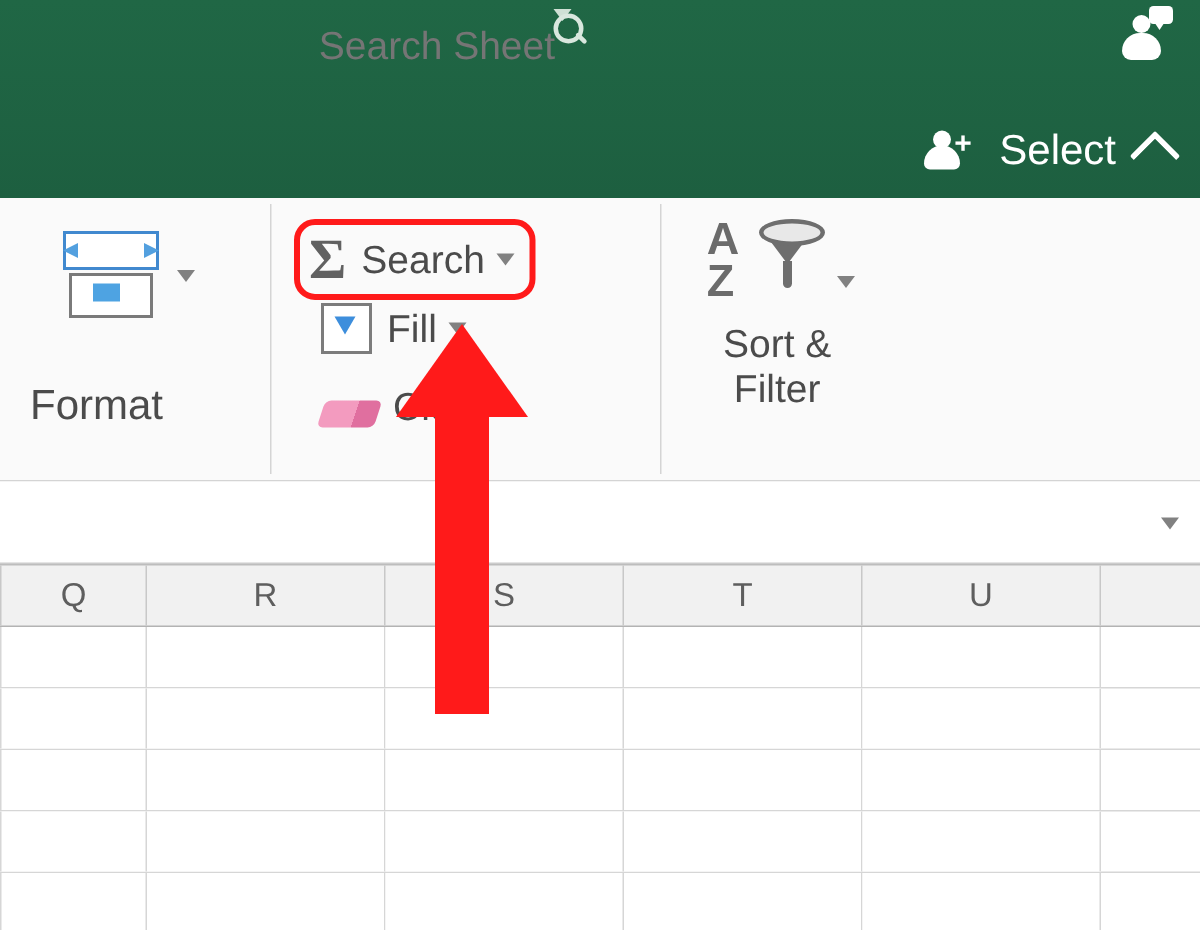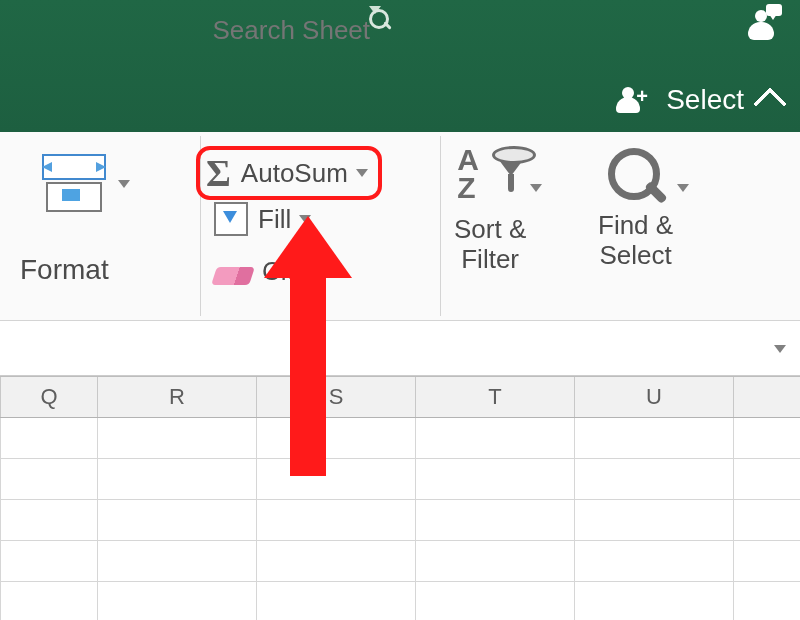--- a/index.html
+++ b/index.html
@@ -22,21 +22,21 @@
   .share{position:absolute;right:18px;top:84px;display:flex;align-items:center;color:#fff;font-size:28px;gap:14px;}
   .share-ic{position:relative;width:40px;height:30px;}
   .share-ic::before{content:"";position:absolute;left:4px;top:12px;width:24px;height:16px;background:#fff;border-radius:12px 12px 4px 4px;}
   .share-ic::after{content:"";position:absolute;left:10px;top:2px;width:12px;height:12px;background:#fff;border-radius:50%;}
   .share-plus{position:absolute;left:24px;top:0;font-size:20px;font-weight:700;color:#fff;}
   .chevron-up{width:20px;height:20px;border-left:4px solid #fff;border-top:4px solid #fff;transform:rotate(45deg);margin-top:8px;border-radius:2px;}
 
   
   .ribbon{position:relative;height:188px;background:#fafafa;border-bottom:1px solid #d4d4d4;}
   .group{position:absolute;top:4px;height:180px;}
-  .g-format{left:0;width:180px;border-right:1px solid #d4d4d4;padding-left:20px;}
+  .g-format{left:0;width:180px;border-right:1px solid #d4d4d4;}
   .g-edit{left:182px;width:258px;border-right:1px solid #d4d4d4;}
   .g-sort{left:440px;width:130px;}
   .g-find{left:584px;width:150px;}
 
   .fmt-icon{position:absolute;left:36px;top:18px;width:72px;height:56px;}
   .fmt-icon .top{position:absolute;left:6px;top:0;width:60px;height:22px;border:2px solid #4189cf;background:#fff;}
   .fmt-icon .top::before,.fmt-icon .top::after{content:"";position:absolute;top:6px;width:0;height:0;border-top:5px solid transparent;border-bottom:5px solid transparent;}
   .fmt-icon .top::before{left:-2px;border-right:10px solid #53a0df;}
   .fmt-icon .top::after{right:-2px;border-left:10px solid #53a0df;}
   .fmt-icon .bot{position:absolute;left:10px;top:28px;width:52px;height:26px;border:2px solid #7a7a7a;background:#fff;}
@@ -57,21 +57,21 @@
   .btn-caret{margin-left:8px;}
 
   .tall{display:flex;flex-direction:column;align-items:center;position:absolute;top:10px;}
   .sort-ic{position:relative;width:70px;height:68px;}
   .az{position:absolute;left:2px;top:0;font-size:30px;font-weight:600;color:#6b6b6b;line-height:28px;}
   .az span{display:block;}
   .funnel{position:absolute;left:38px;top:6px;}
   .funnel::before{content:"";display:block;width:0;height:0;border-left:18px solid transparent;border-right:18px solid transparent;border-top:24px solid #6e6e6e;}
   .funnel::after{content:"";position:absolute;left:15px;top:22px;width:6px;height:18px;background:#6e6e6e;border-radius:0 0 3px 3px;}
   .funnel .cup{position:absolute;left:-1px;top:-6px;width:38px;height:12px;border:3px solid #6e6e6e;border-radius:50%;background:#e8e8e8;}
-  .tall-label{font-size:26px;color:#4b4b4b;text-align:center;line-height:30px;}
+  .tall-label{font-size:26px;color:#4b4b4b;text-align:center;line-height:30px;margin-left:28px;}
   .tall .mini-caret{position:absolute;right:-16px;top:38px;}
 
   .find-ic{position:relative;width:64px;height:64px;}
   .find-ic::before{content:"";position:absolute;left:4px;top:2px;width:38px;height:38px;border:7px solid #6e6e6e;border-radius:50%;}
   .find-ic::after{content:"";position:absolute;left:40px;top:42px;width:24px;height:9px;background:#6e6e6e;border-radius:4px;transform:rotate(45deg);}
 
   
   .fxbar{height:54px;background:#fff;border-bottom:1px solid #ccc;position:relative;}
   .fxbar .mini-caret{position:absolute;right:14px;top:24px;}
 
@@ -123,21 +123,21 @@
           <div class="bot"></div>
           <div class="sq"></div>
       </div>
       <span class="mini-caret fmt-caret"></span>
       <div class="fmt-label">Format</div>
     </div>
 
     <div class="group g-edit">
       <div class="editing-btn autosum">
         <span class="sigma">Σ</span>
-        <span>AutoSum</span>
+        <span>Search</span>
         <span class="mini-caret btn-caret"></span>
       </div>
       <div class="editing-btn fill">
         <span class="fill-ic"></span>
         <span>Fill</span>
         <span class="mini-caret btn-caret"></span>
       </div>
       <div class="editing-btn clear">
         <span class="eraser"></span>
         <span>Clear</span>
@@ -155,28 +155,20 @@
           <div class="funnel">
               <div class="cup"></div>
             </div>
         </div>
         <div class="tall-label" style="white-space:pre-line;">Sort &amp;
 Filter</div>
         <span class="mini-caret"></span>
       </div>
     </div>
 
-    <div class="group g-find">
-      <div class="tall" style="left:14px;">
-        <div class="find-ic"></div>
-        <div class="tall-label" style="white-space:pre-line;">Find &amp;
-Select</div>
-        <span class="mini-caret"></span>
-      </div>
-    </div>
   </div>
 
   <div class="fxbar">
     <span class="mini-caret"></span>
   </div>
 
   <div class="colhead">
       <div class="ch">Q</div>
       <div class="ch">R</div>
       <div class="ch">S</div>

